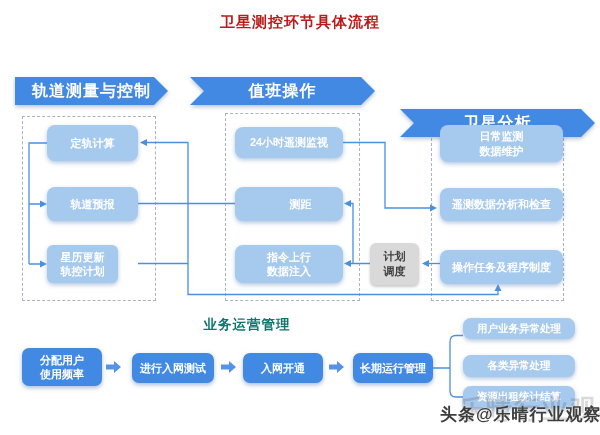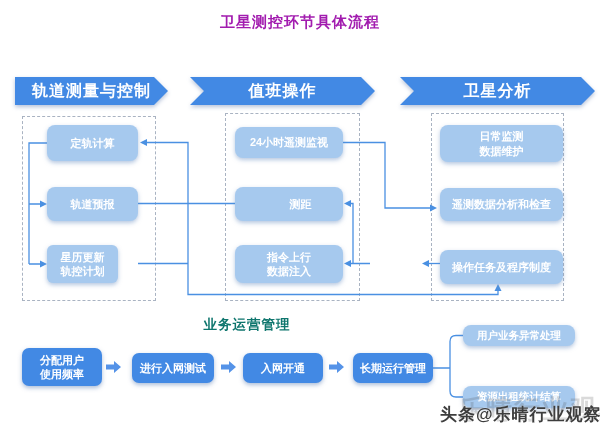--- a/index.html
+++ b/index.html
@@ -4,21 +4,21 @@
 <style>
   * { margin: 0; padding: 0; box-sizing: border-box; }
   html,body { background:#fff; }
   body { font-family: "Liberation Sans", "DejaVu Sans", sans-serif; }
   #canvas {
     position: relative; width: 600px; height: 435px;
     background: #ffffff; overflow: hidden;
   }
   .abs { position: absolute; }
   .title {
-    font-weight: bold; color: #a21caf; text-align: center;
+    font-weight: bold; color: #b91c1c; text-align: center;
     font-size: 15px; letter-spacing: 1px;
   }
   .subtitle {
     font-weight: bold; color: #0f766e; text-align: center;
     font-size: 13.5px; letter-spacing: 1px;
   }
   .banner-wrap { position: absolute; filter: drop-shadow(0 2px 2px rgba(90,120,170,.45)); z-index: 2; }
   .banner {
     height: 28px; background: #4289e4; color: #fff;
     font-size: 16px; font-weight: bold; letter-spacing: 1px;
@@ -71,21 +71,21 @@
 
   <div class="abs title" style="left:0; top:13; width:600px; top:13px;">卫星测控环节具体流程</div>
 
   <div class="banner-wrap" style="left:15px; top:77px; width:153px;">
     <div class="banner" style="width:153px;">轨道测量与控制</div>
   </div>
   <div class="banner-wrap" style="left:190px; top:77px; width:185px;">
     <div class="banner notched" style="width:185px;">值班操作</div>
   </div>
   <div class="banner-wrap" style="left:400px; top:77px; width:195px;">
-    <div class="banner notched" style="width:195px;">卫星分析</div>
+    <div class="banner notched" style="width:195px;margin-top:32px;">卫星分析</div>
   </div>
 
   <div class="dashed-col" style="left:22px; top:116px; width:134px; height:185px;"></div>
   <div class="dashed-col" style="left:225px; top:113px; width:135px; height:188px;"></div>
   <div class="dashed-col" style="left:431px; top:113px; width:133px; height:188px;"></div>
 
   <svg class="connectors" width="600" height="435" viewBox="0 0 600 435">
     <g stroke="#4a90e2" stroke-width="1.3" fill="none">
       <path d="M47,143 H29 V264 M29,204 H40 M29,264 H40"></path>
       <path d="M147,142.5 H188 V294.5 H498 V291"></path>
@@ -121,28 +121,31 @@
   <div class="bluebox" style="left:235px; top:127px; width:108px; height:31px;">24小时遥测监视</div>
   <div class="bluebox" style="left:235px; top:187px; width:108px; height:34px;padding-left:23px;">测距</div>
   <div class="bluebox" style="left:235px; top:245px; width:108px; height:38px;">指令上行
 数据注入</div>
 
   <div class="bluebox" style="left:440px; top:125px; width:123px; height:37px;">日常监测
 数据维护</div>
   <div class="bluebox" style="left:440px; top:188px; width:123px; height:33px;">遥测数据分析和检查</div>
   <div class="bluebox" style="left:440px; top:250px; width:123px; height:34px;">操作任务及程序制度</div>
 
+  <div class="graybox" style="left:370px; top:243px; width:49px; height:42px;">计划
+调度</div>
 
   <div class="abs subtitle" style="left:0; top:316px; width:494px;">业务运营管理</div>
 
   <div class="solidbox" style="left:22px; top:348px; width:80px; height:38px;">分配用户
 使用频率</div>
   <div class="solidbox" style="left:132px; top:353px; width:82px; height:30px;">进行入网测试</div>
   <div class="solidbox" style="left:243px; top:353px; width:80px; height:30px;">入网开通</div>
   <div class="solidbox" style="left:353px; top:353px; width:80px; height:30px;">长期运行管理</div>
 
-  <div class="bluebox smallbox" style="left:463px; top:325px; width:112px; height:21px;">用户业务异常处理</div>
+  <div class="bluebox smallbox" style="left:463px; top:318px; width:112px; height:21px;">用户业务异常处理</div>
+  <div class="bluebox smallbox" style="left:463px; top:355px; width:112px; height:22px;">各类异常处理</div>
   <div class="bluebox smallbox" style="left:463px; top:386px; width:112px; height:22px;">资源出租统计结算</div>
 
   <div class="wm-ghost" style="left:458px; top:392px;">乐晴行业观察</div>
   <div class="wm-text" style="left:440px; top:403px;">头条@乐晴行业观察</div>
 
 </div>
 
 </body></html>

